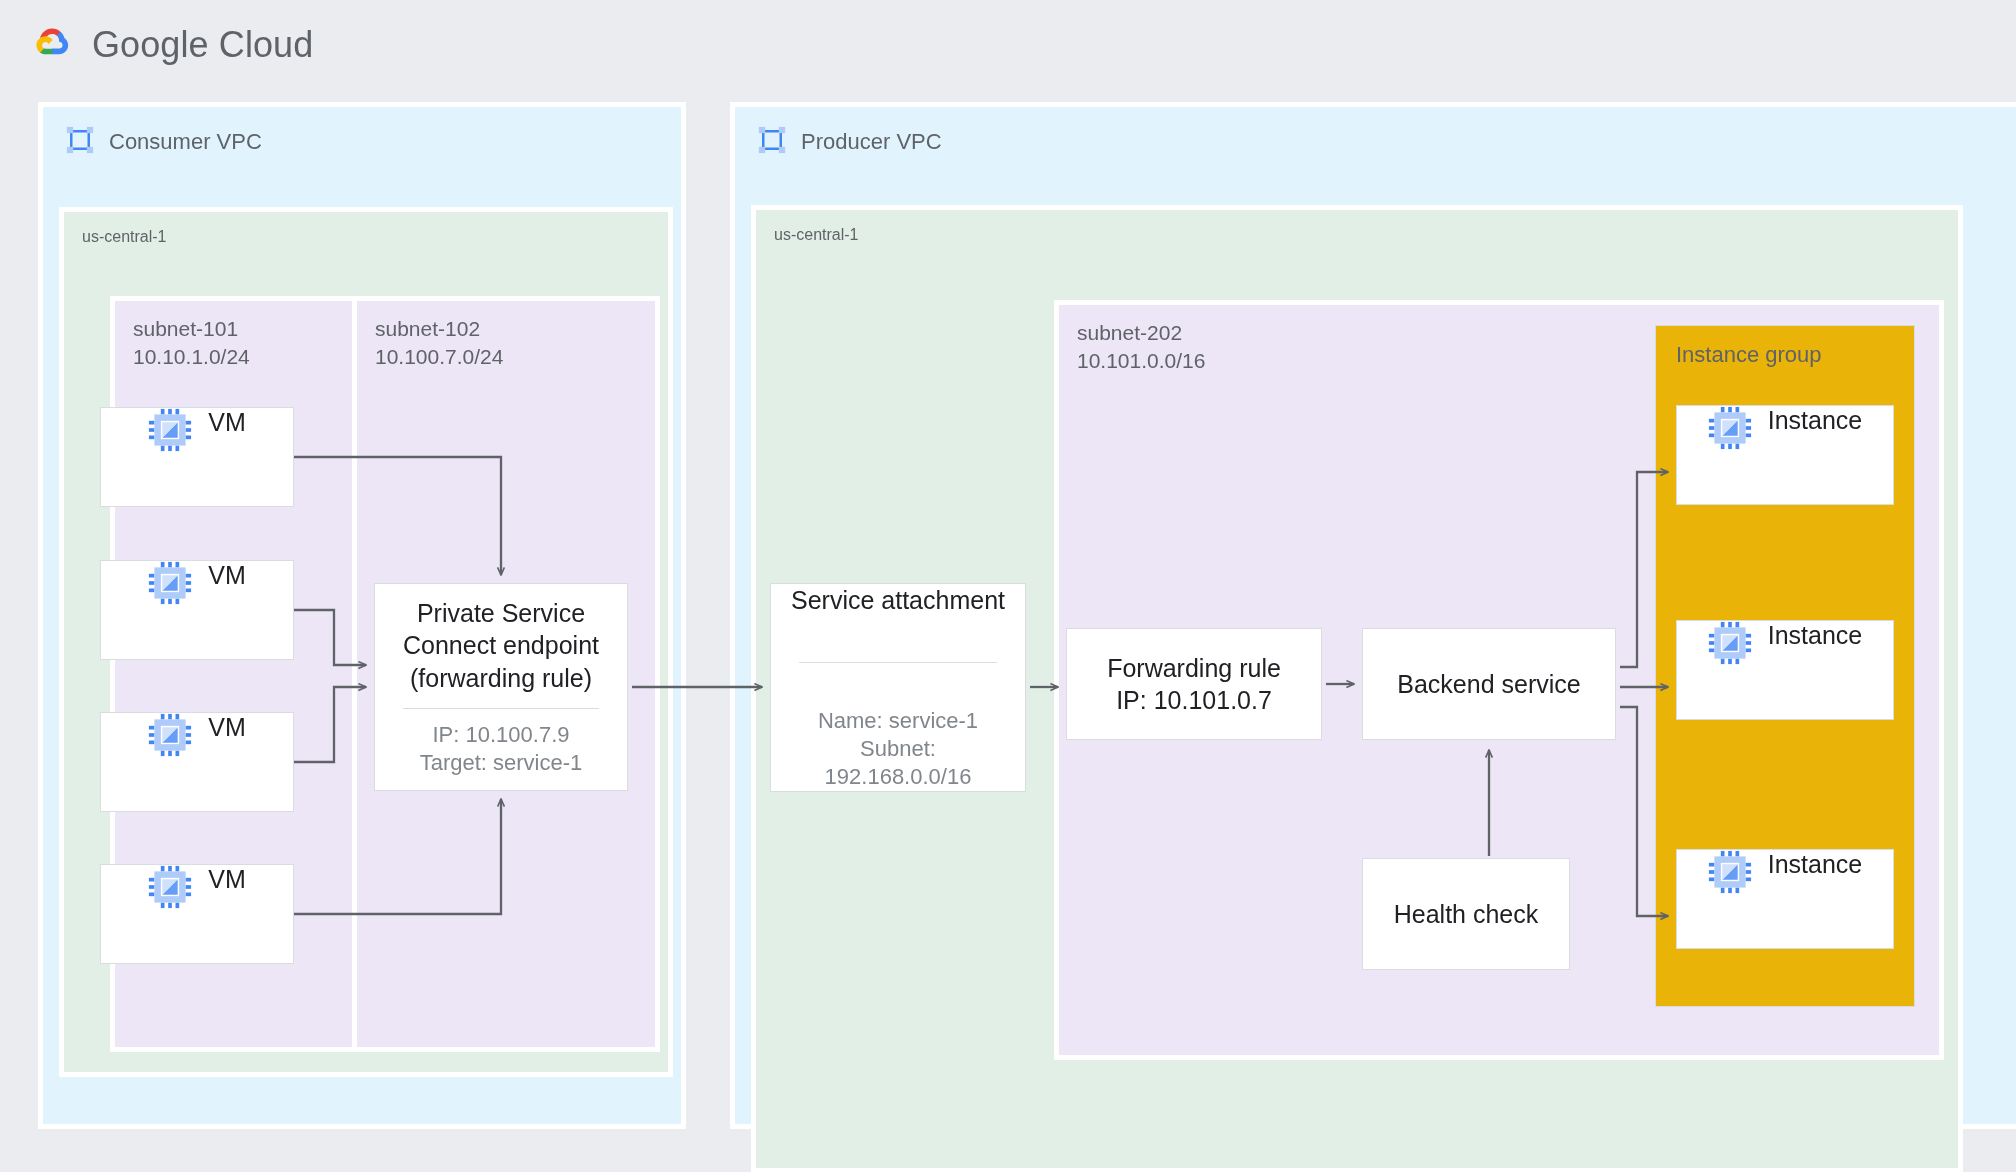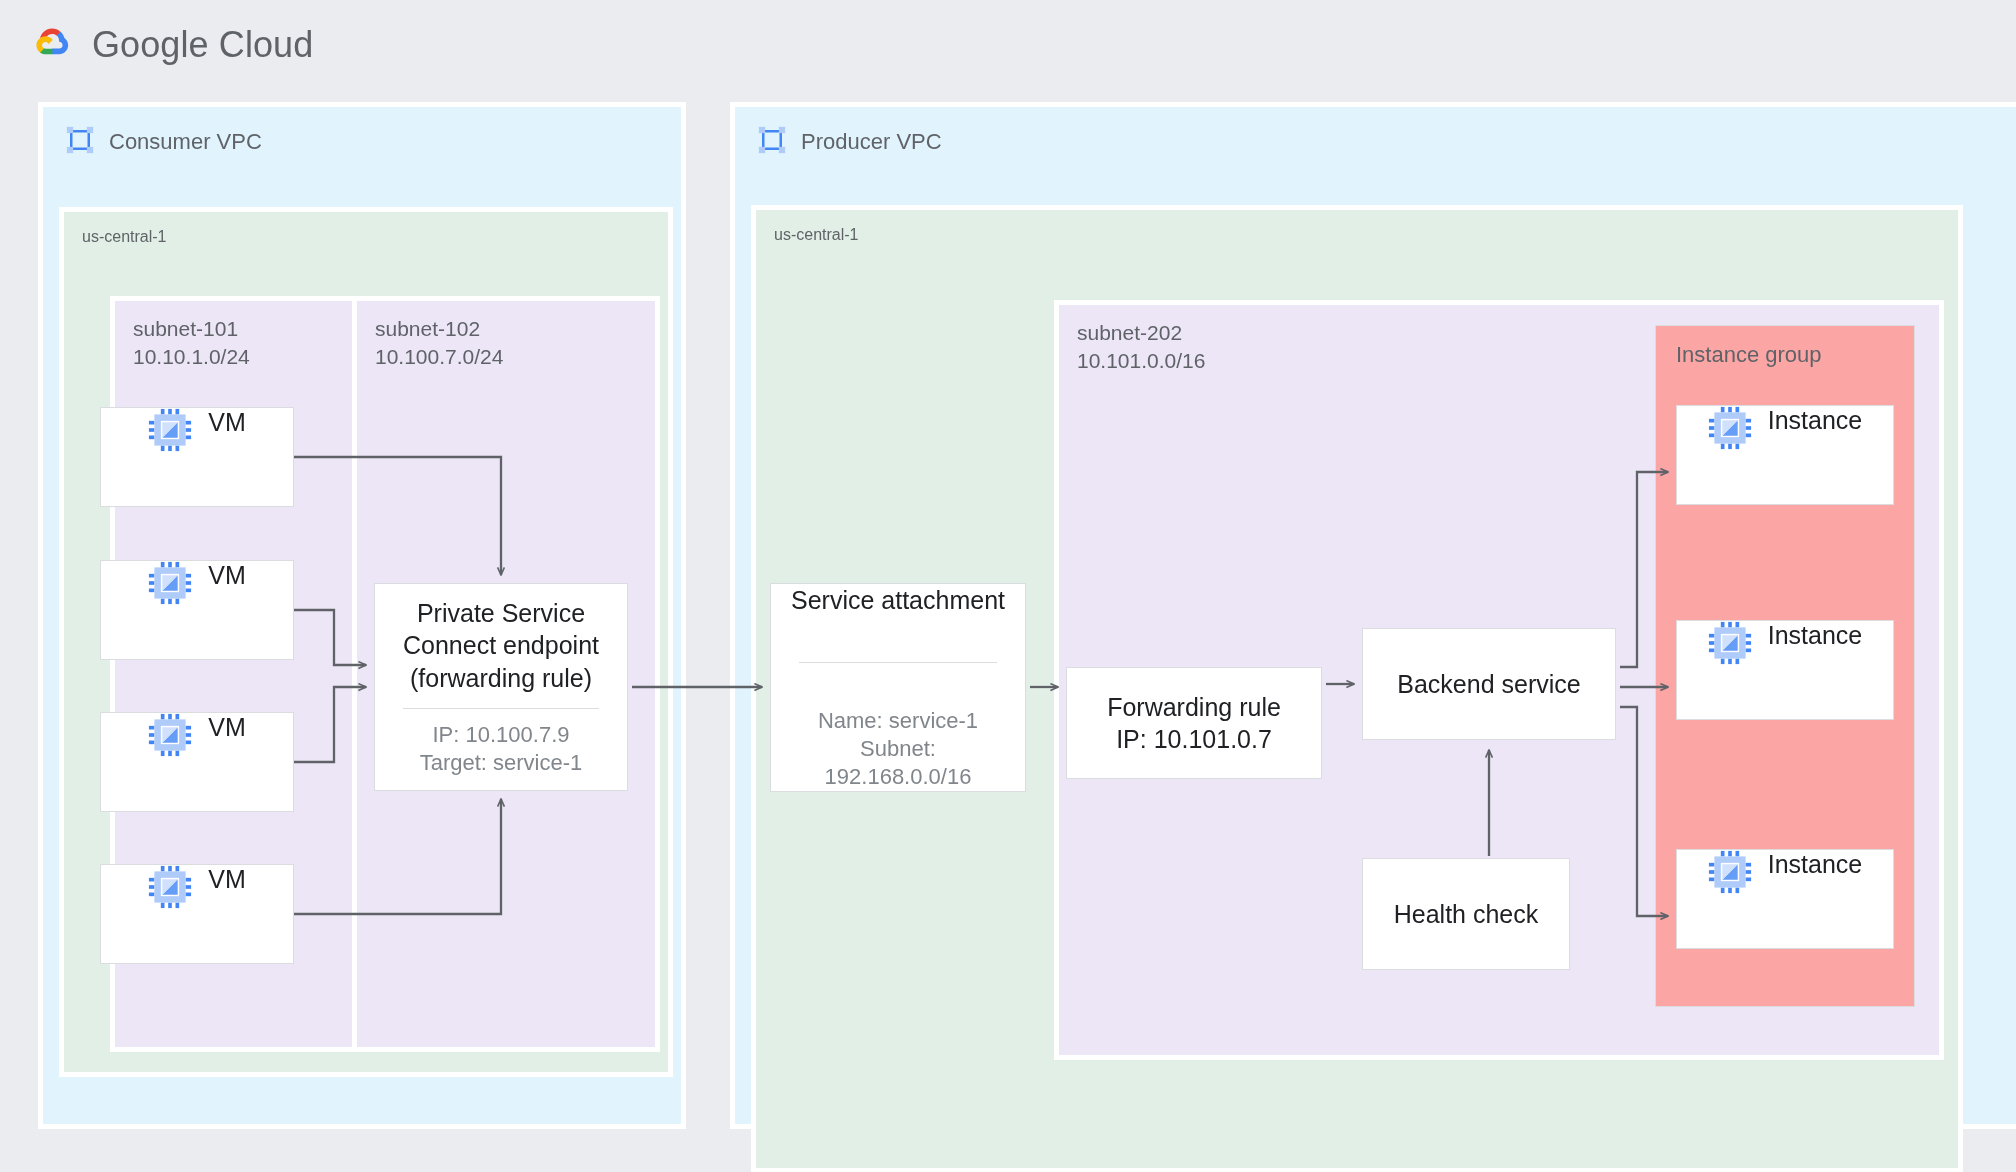--- a/index.html
+++ b/index.html
@@ -130,21 +130,21 @@
   .iconbox .cap {
     font-size: 25px;
     color: #202124;
     white-space: nowrap;
   }
   .chip { width: 44px; height: 44px; flex: 0 0 auto; }
 
   
   .group {
     position: absolute;
-    background: #fca5a5;
+    background: #eab308;
     border: 1px solid #dadce0;
     box-sizing: border-box;
     padding-left: 16px;
   }
   .group-label {
     position: absolute;
     left: 20px;
     top: 16px;
     font-size: 22px;
     color: #5f6368;
@@ -341,21 +341,21 @@
 </div>
 
 <div class="node" style="left:770px; top:583px; width:256px; height:209px;justify-content:space-between;">
   <span class="title">Service attachment</span>
   <span class="divider"></span>
   <span class="meta">Name: service-1
 Subnet:
 192.168.0.0/16</span>
 </div>
 
-<div class="node" style="left:1066px; top:628px; width:256px; height:112px;margin-top:39px;">
+<div class="node" style="left:1066px; top:628px; width:256px; height:112px;">
   <span class="title">Forwarding rule
 IP: 10.101.0.7</span>
 </div>
 
 <div class="node" style="left:1362px; top:628px; width:254px; height:112px;">
   <span class="title">Backend service</span>
 </div>
 
 <div class="node" style="left:1362px; top:858px; width:208px; height:112px;">
   <span class="title">Health check</span>

